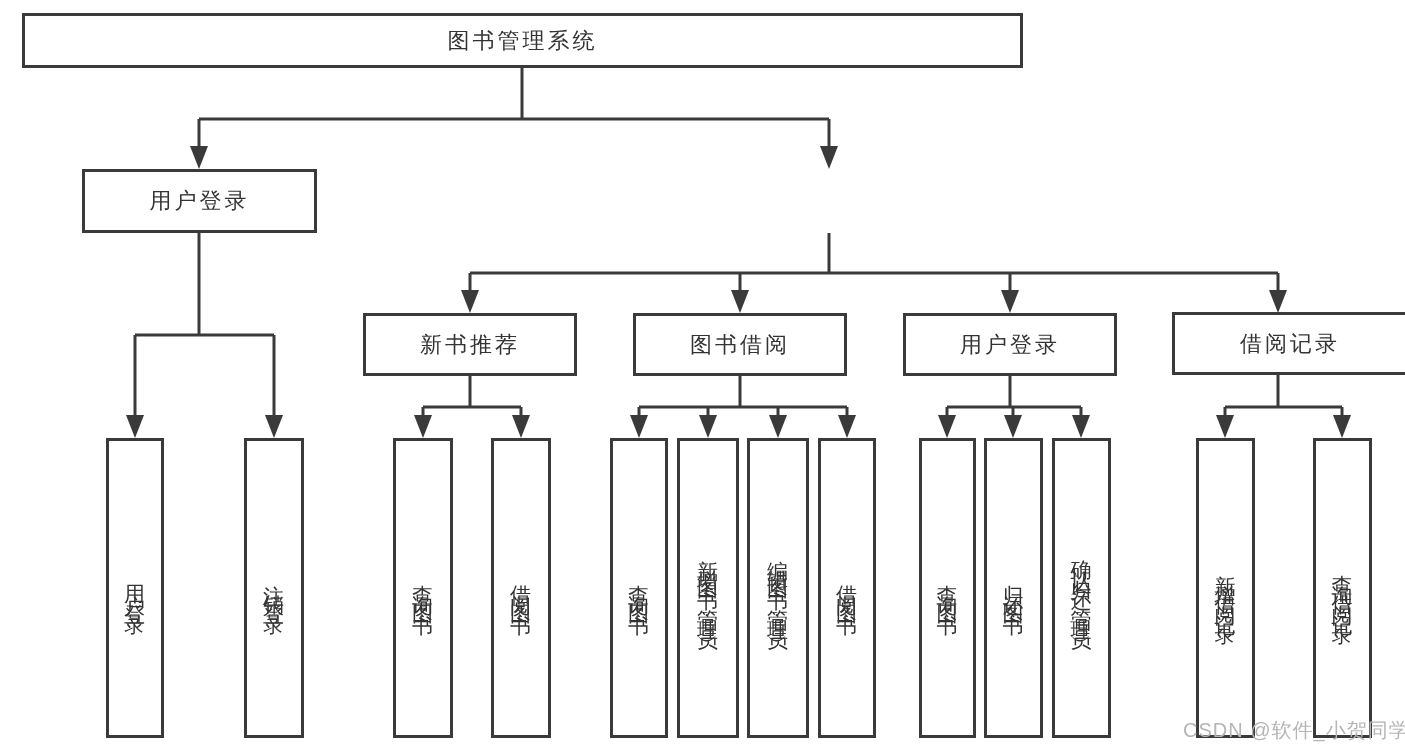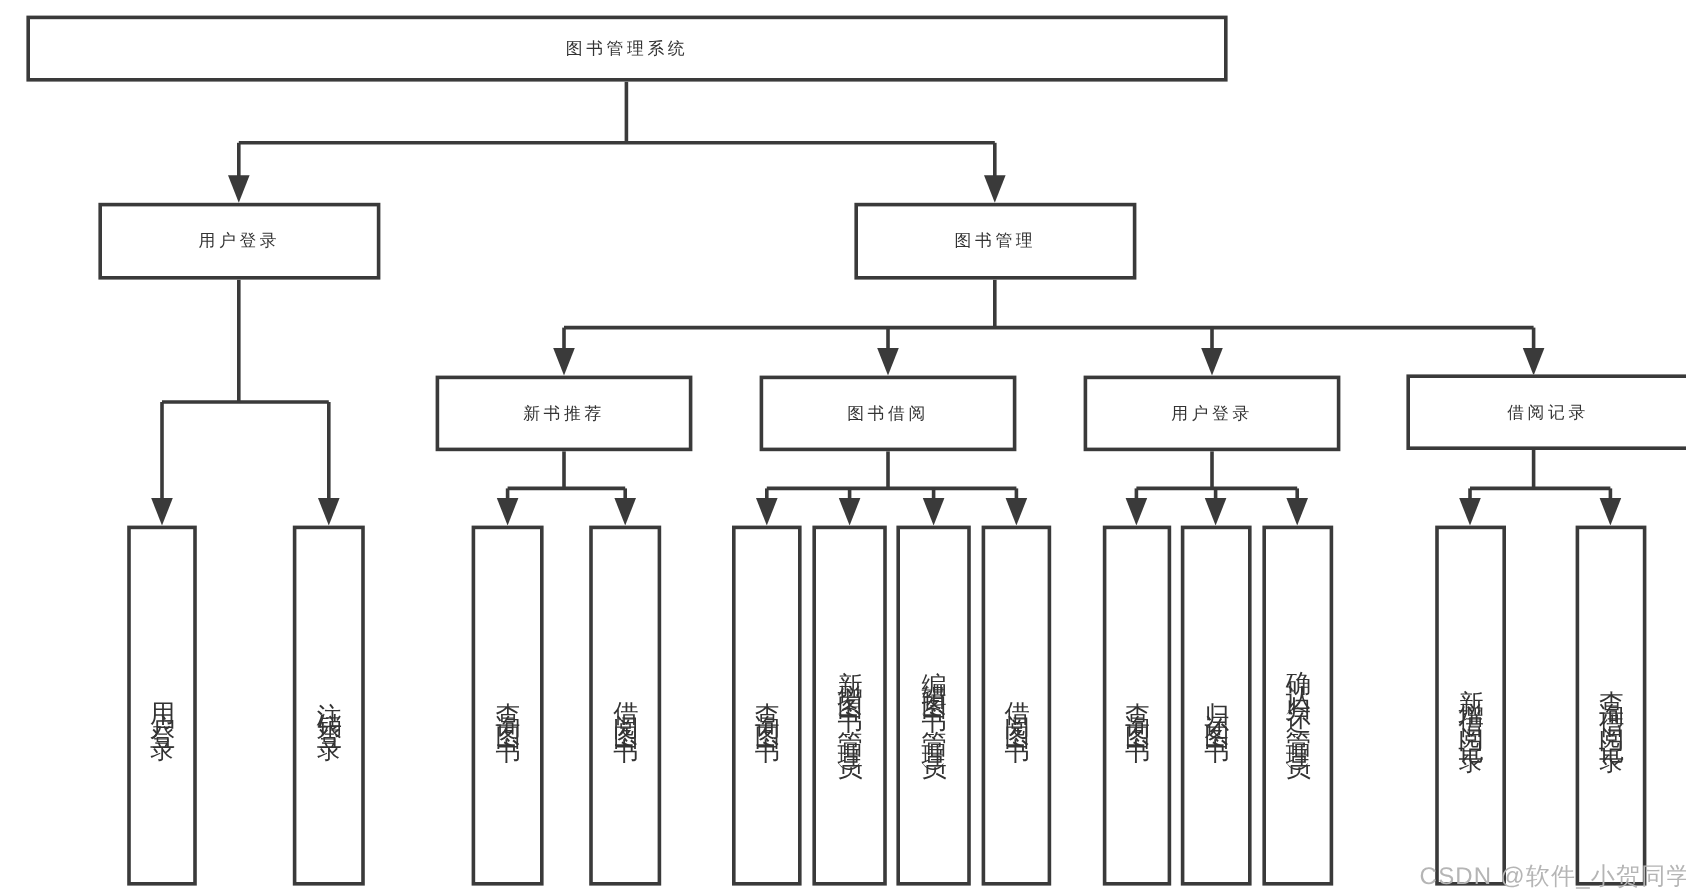--- a/index.html
+++ b/index.html
@@ -26,21 +26,21 @@
   .connectors path { stroke: var(--line); stroke-width: 3; fill: none; }
   .connectors polygon { fill: var(--line); stroke: none; }
   .hbox {
     position: absolute;
     box-sizing: border-box;
     border: 3px solid var(--line);
     background: var(--bg);
     display: flex;
     align-items: center;
     justify-content: center;
-    font-size: 14px;
+    font-size: 22px;
     letter-spacing: 3px;
     white-space: nowrap;
   }
   .vbox {
     position: absolute;
     box-sizing: border-box;
     border: 3px solid var(--line);
     background: var(--bg);
     display: flex;
     align-items: center;
@@ -126,21 +126,20 @@
     <path d="M1225,407 H1342"></path>
     <path d="M1225,407 V417"></path>
     <polygon points="1216,415 1234,415 1225,438"></polygon>
     <path d="M1342,407 V417"></path>
     <polygon points="1333,415 1351,415 1342,438"></polygon>
   </svg>
 
   <div class="hbox" style="left:22px; top:13px; width:1001px; height:55px;">图书管理系统</div>
 
   <div class="hbox" style="left:82px; top:169px; width:235px; height:64px;">用户登录</div>
-  <div class="hbox" style="left:712px; top:169px; width:235px; height:64px;">图书管理</div>
 
   <div class="hbox" style="left:633px; top:313px; width:214px; height:63px;">图书借阅</div>
   <div class="hbox" style="left:363px; top:313px; width:214px; height:63px;">新书推荐</div>
   <div class="hbox" style="left:903px; top:313px; width:214px; height:63px;">用户登录</div>
   <div class="hbox" style="left:1172px; top:312px; width:236px; height:63px;">借阅记录</div>
 
   <div class="vbox" style="left:106px; top:438px; width:58px; height:300px;">用户登录</div>
   <div class="vbox" style="left:244px; top:438px; width:60px; height:300px;">注销登录</div>
 
   <div class="vbox" style="left:393px; top:438px; width:60px; height:300px;">查询图书</div>

